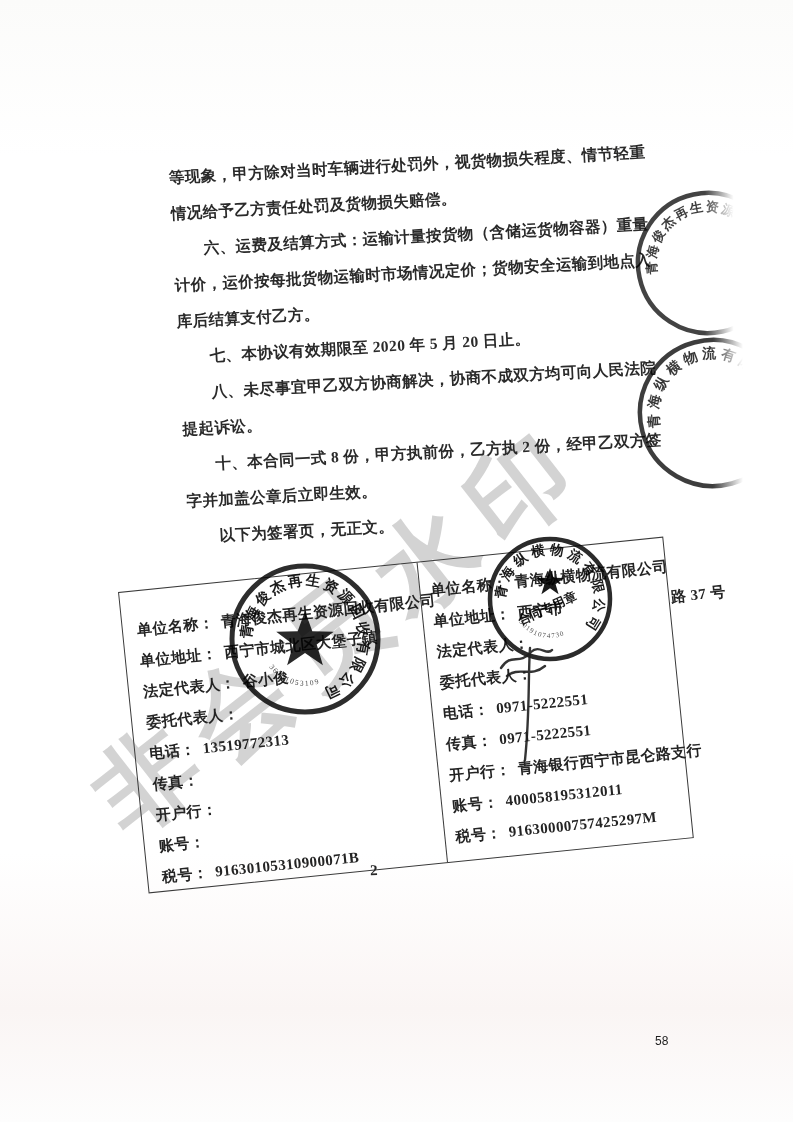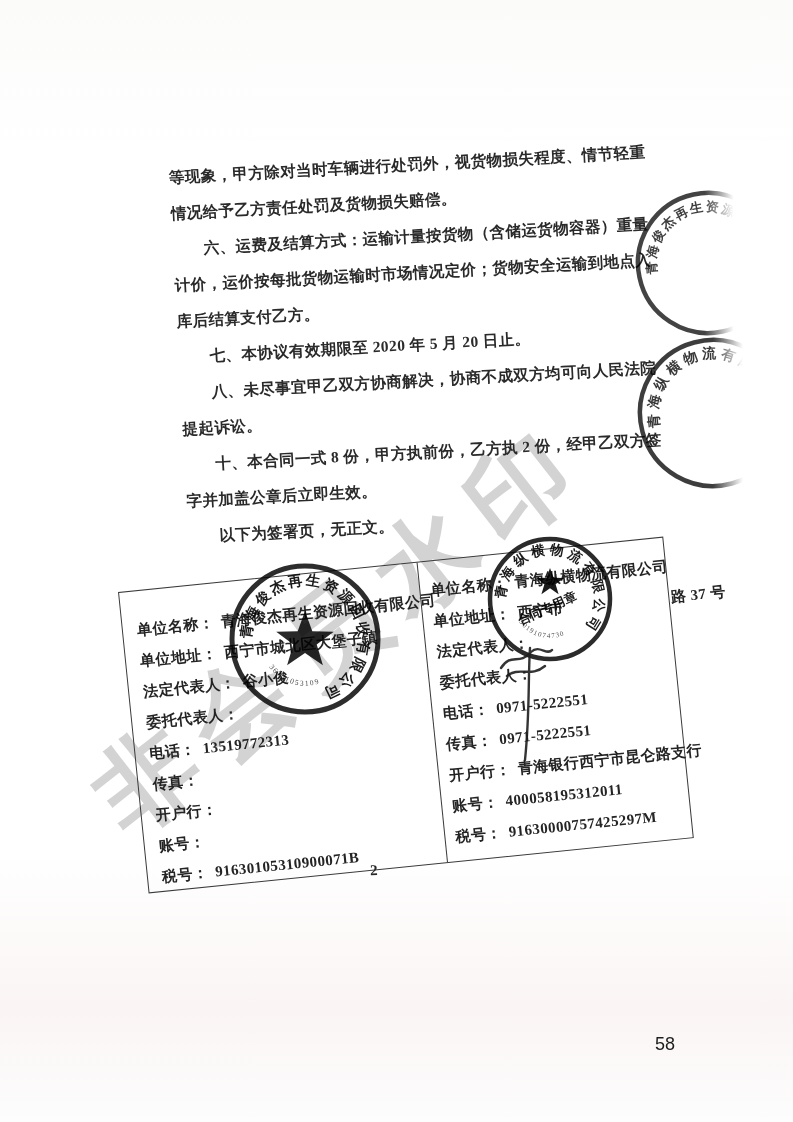--- a/index.html
+++ b/index.html
@@ -39,21 +39,21 @@
   .sig-col.right{left:299px;right:0;border-left:1.6px solid #3a3a3a;}
   .sig-col.left .rows{position:absolute;left:14px;right:4px;top:24px;}
   .sig-col.right .rows{position:absolute;left:10px;right:2px;top:14px;}
   .srow{height:31px;line-height:31px;font-size:15px;white-space:nowrap;color:#242424;}
   .srow .lbl{font-weight:700;letter-spacing:0.5px;}
   .srow .val{font-weight:600;padding-left:7px;letter-spacing:0.4px;}
   .srow .gap{display:inline-block;width:108px;}
   .srow .val2{font-weight:600;letter-spacing:0.4px;}
   
   .pagenum{position:absolute;left:370px;top:862px;z-index:2;font-size:15px;font-weight:700;transform:rotate(-2deg);}
-  .sheetnum{position:absolute;left:655px;top:1034px;z-index:2;font-size:18px;color:#1d1d1d;
+  .sheetnum{position:absolute;left:655px;top:1034px;z-index:2;font-size:12px;color:#1d1d1d;
     font-family:"Liberation Sans","DejaVu Sans",sans-serif;}
   
   .seal{position:absolute;z-index:3;mix-blend-mode:multiply;}
   .seal svg{display:block;}
   #seal-a{left:219px;top:553px;}
   #seal-b{left:479px;top:528px;}
   #edge-seal-top{left:628px;top:183px;
     -webkit-mask-image:linear-gradient(90deg,#000 48%,transparent 66%);
     mask-image:linear-gradient(90deg,#000 48%,transparent 66%);}
   #edge-seal-bot{left:630px;top:330px;

